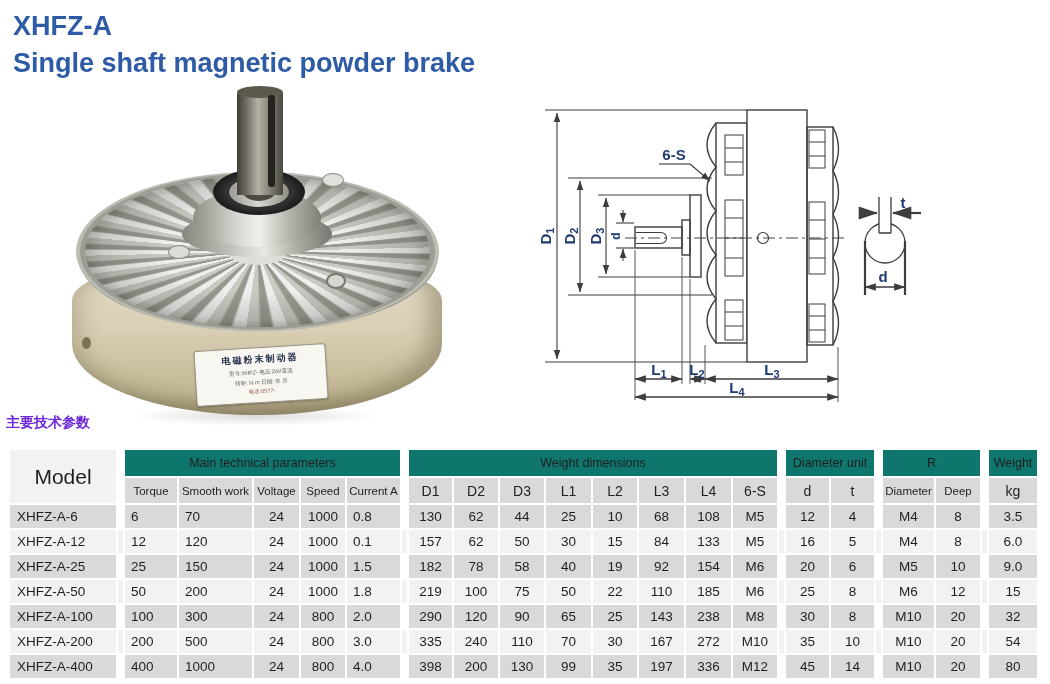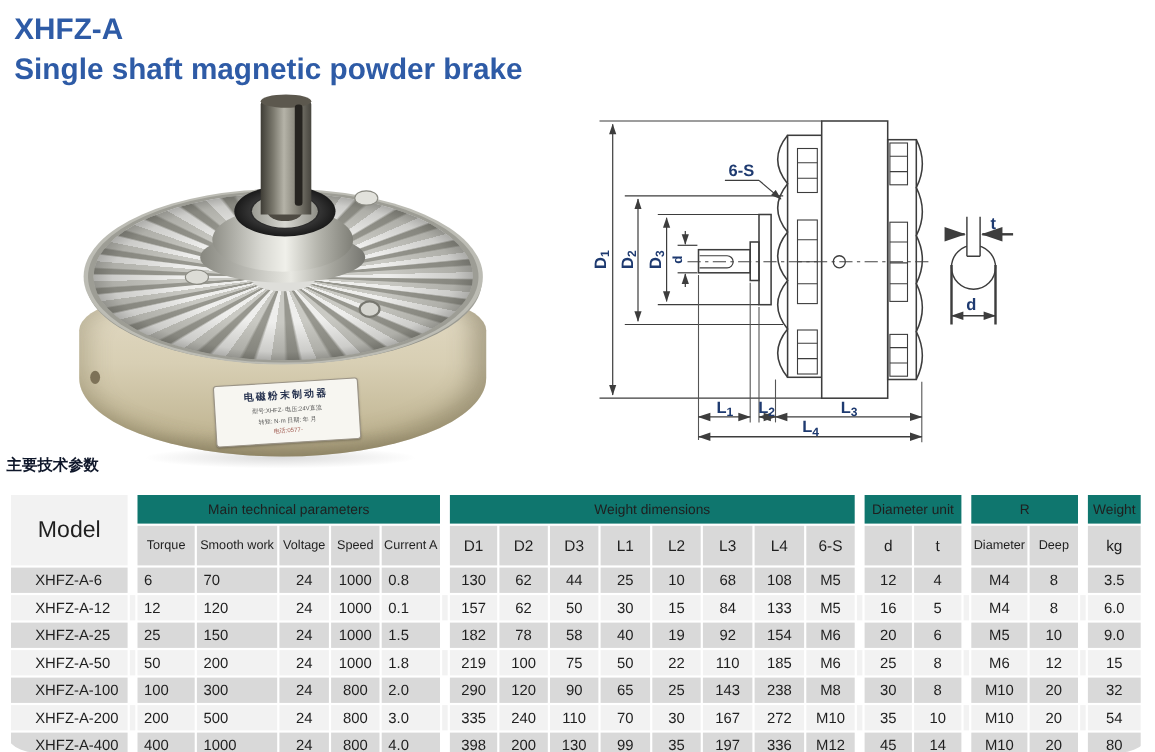--- a/index.html
+++ b/index.html
@@ -1,23 +1,23 @@
 <!DOCTYPE html>
 <html><head>
 <meta charset="utf-8">
 <style>
   html,body{margin:0;padding:0;background:#fff;}
   .page{position:relative;width:1050px;height:684px;background:#fff;overflow:hidden;
-        font-family:"Liberation Sans",sans-serif;border-radius:31px;}
+        font-family:"Liberation Sans",sans-serif;}
 
   
   .title-block{position:absolute;left:13px;top:8px;color:#2e5ba6;font-weight:bold;}
   .title-model{font-size:27px;line-height:36px;}
   .title-product{font-size:27px;line-height:38px;}
-  .section-label{position:absolute;left:6px;top:414px;font-size:14px;font-weight:bold;color:#0f172a;}
+  .section-label{position:absolute;left:6px;top:414px;font-size:14px;font-weight:bold;color:#6d28d9;}
 
   
   .photo{position:absolute;left:30px;top:85px;width:450px;height:335px;}
   .photo *{position:absolute;}
   .ph-reflect{left:60px;top:318px;width:330px;height:26px;border-radius:50%;
       background:radial-gradient(closest-side,rgba(60,60,60,.18),rgba(60,60,60,0) 75%);}
   .ph-drum{left:42px;top:175px;width:370px;height:155px;
       border-radius:38% 38% 50% 50% / 26% 26% 46% 46%;
       background:linear-gradient(180deg,#e3dbc6,#d8cfb4 45%,#c2b795 85%,#a89d7c);
       box-shadow:inset 12px 0 18px rgba(120,110,80,.25), inset -14px -6px 20px rgba(90,80,55,.35);}
@@ -57,28 +57,28 @@
   
   .diagram{position:absolute;left:520px;top:90px;}
 
   
   .spec-table{position:absolute;left:8px;top:448px;border-collapse:separate;border-spacing:2px;
       table-layout:fixed;}
   .spec-table th,.spec-table td{font-weight:400;color:#1f1f1f;white-space:nowrap;overflow:hidden;
       text-align:center;vertical-align:middle;padding:0;}
   .spec-table th.group{background:#0f766e;font-size:12.5px;height:26px;}
   .spec-table th.model-h{background:#f2f2f2;font-size:21px;}
-  .spec-table th.sub{background:#d9d9d9;height:36px;}
+  .spec-table th.sub{background:#d9d9d9;height:25px;}
   .spec-table th.sub.s{font-size:11.5px;}
   .spec-table th.sub.b{font-size:14px;}
   .spec-table tbody td{height:23px;font-size:13.5px;background:#d9d9d9;}
   .spec-table tbody tr.even td{background:#f2f2f2;}
   .spec-table .gap,.spec-table tbody td.gap{background:transparent;}
   .spec-table td.cell-left{text-align:left;padding-left:6px;}
-  .spec-table td.model-cell{text-align:left;padding-left:22px;}
+  .spec-table td.model-cell{text-align:left;padding-left:7px;}
 </style>
 </head>
 <body>
 
 <div class="page">
 
   <div class="title-block">
     <div class="title-model">XHFZ-A</div>
     <div class="title-product">Single shaft magnetic powder brake</div>
   </div>

